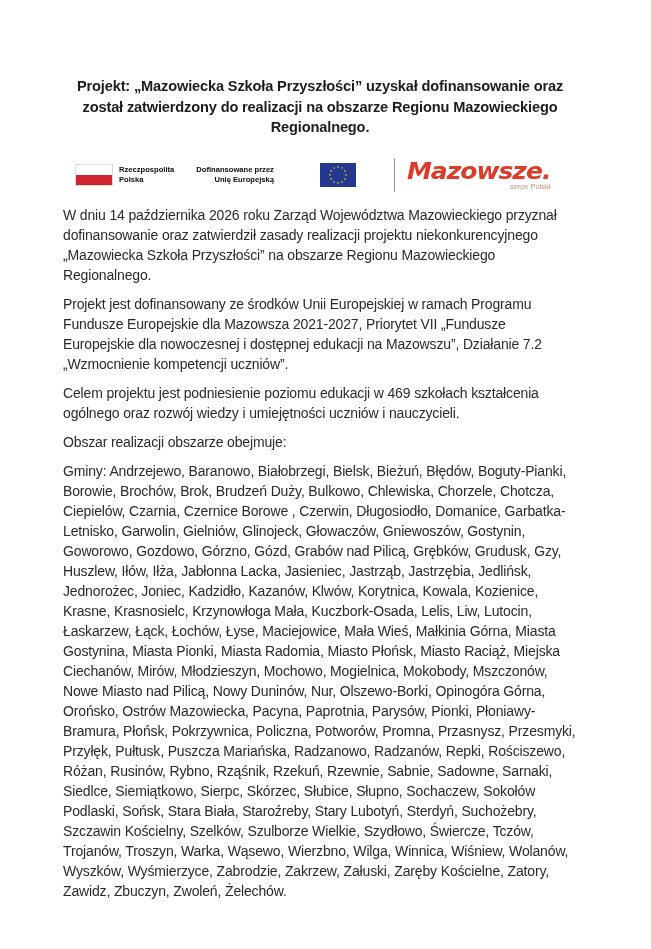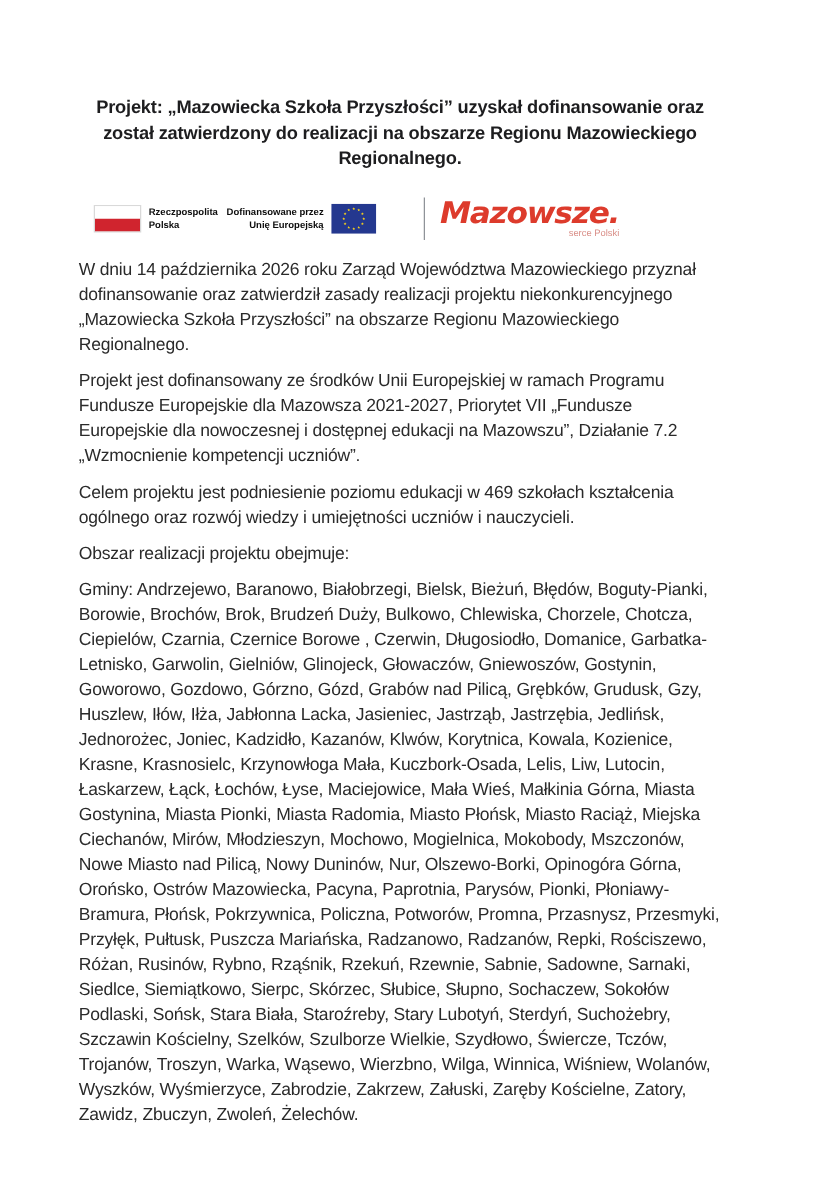--- a/index.html
+++ b/index.html
@@ -35,21 +35,21 @@
   }
   .logo-caption span { display:block; }
   .pl-block { margin-left:12px; }
   .pl-flag {
     width:38px; height:22px;
     border:1px solid #d9d9d9; box-sizing:border-box;
     display:flex; flex-direction:column;
   }
   .pl-flag .white { flex:1; background:#ffffff; }
   .pl-flag .red   { flex:1; background:#d0242e; }
-  .eu-block { margin-left:7px; }
+  .eu-block { margin-left:22px;gap:40px; }
   .eu-caption { text-align:right; margin:0 6px 0 0; }
   .eu-flag { display:block; }
   .sep {
     width:1px; height:34px; background:#8f9399;
     margin-left:38px;
   }
   .mazowsze { margin-left:12px; min-width:140px; }
   .mz-name {
     font-family:"DejaVu Sans", sans-serif;
     font-size:25px; font-weight:700; font-style:italic;
@@ -117,16 +117,16 @@
     <div class="mazowsze">
       <div class="mz-name">Mazowsze.</div>
       <div class="mz-tagline">serce Polski</div>
     </div>
 
   </div>
 
   <p class="body-par">W dniu 14 października 2026 roku Zarząd Województwa Mazowieckiego przyznał dofinansowanie oraz zatwierdził zasady realizacji projektu niekonkurencyjnego „Mazowiecka Szkoła Przyszłości” na obszarze Regionu Mazowieckiego Regionalnego.</p>
   <p class="body-par">Projekt jest dofinansowany ze środków Unii Europejskiej w ramach Programu Fundusze Europejskie dla Mazowsza 2021-2027, Priorytet VII „Fundusze Europejskie dla nowoczesnej i dostępnej edukacji na Mazowszu”, Działanie 7.2 „Wzmocnienie kompetencji uczniów”.</p>
   <p class="body-par">Celem projektu jest podniesienie poziomu edukacji w 469 szkołach kształcenia ogólnego oraz rozwój wiedzy i umiejętności uczniów i nauczycieli.</p>
-  <p class="body-par">Obszar realizacji projektu obejmuje:</p>
+  <p class="body-par">Obszar realizacji obszarze obejmuje:</p>
   <p class="body-par">Gminy: Andrzejewo, Baranowo, Białobrzegi, Bielsk, Bieżuń, Błędów, Boguty-Pianki, Borowie, Brochów, Brok, Brudzeń Duży, Bulkowo, Chlewiska, Chorzele, Chotcza, Ciepielów, Czarnia, Czernice Borowe , Czerwin, Długosiodło, Domanice, Garbatka-Letnisko, Garwolin, Gielniów, Glinojeck, Głowaczów, Gniewoszów, Gostynin, Goworowo, Gozdowo, Górzno, Gózd, Grabów nad Pilicą, Grębków, Grudusk, Gzy, Huszlew, Iłów, Iłża, Jabłonna Lacka, Jasieniec, Jastrząb, Jastrzębia, Jedlińsk, Jednorożec, Joniec, Kadzidło, Kazanów, Klwów, Korytnica, Kowala, Kozienice, Krasne, Krasnosielc, Krzynowłoga Mała, Kuczbork-Osada, Lelis, Liw, Lutocin, Łaskarzew, Łąck, Łochów, Łyse, Maciejowice, Mała Wieś, Małkinia Górna, Miasta Gostynina, Miasta Pionki, Miasta Radomia, Miasto Płońsk, Miasto Raciąż, Miejska Ciechanów, Mirów, Młodzieszyn, Mochowo, Mogielnica, Mokobody, Mszczonów, Nowe Miasto nad Pilicą, Nowy Duninów, Nur, Olszewo-Borki, Opinogóra Górna, Orońsko, Ostrów Mazowiecka, Pacyna, Paprotnia, Parysów, Pionki, Płoniawy-Bramura, Płońsk, Pokrzywnica, Policzna, Potworów, Promna, Przasnysz, Przesmyki, Przyłęk, Pułtusk, Puszcza Mariańska, Radzanowo, Radzanów, Repki, Rościszewo, Różan, Rusinów, Rybno, Rząśnik, Rzekuń, Rzewnie, Sabnie, Sadowne, Sarnaki, Siedlce, Siemiątkowo, Sierpc, Skórzec, Słubice, Słupno, Sochaczew, Sokołów Podlaski, Sońsk, Stara Biała, Staroźreby, Stary Lubotyń, Sterdyń, Suchożebry, Szczawin Kościelny, Szelków, Szulborze Wielkie, Szydłowo, Świercze, Tczów, Trojanów, Troszyn, Warka, Wąsewo, Wierzbno, Wilga, Winnica, Wiśniew, Wolanów, Wyszków, Wyśmierzyce, Zabrodzie, Zakrzew, Załuski, Zaręby Kościelne, Zatory, Zawidz, Zbuczyn, Zwoleń, Żelechów.</p>
 
 </div>
 
 </body></html>

